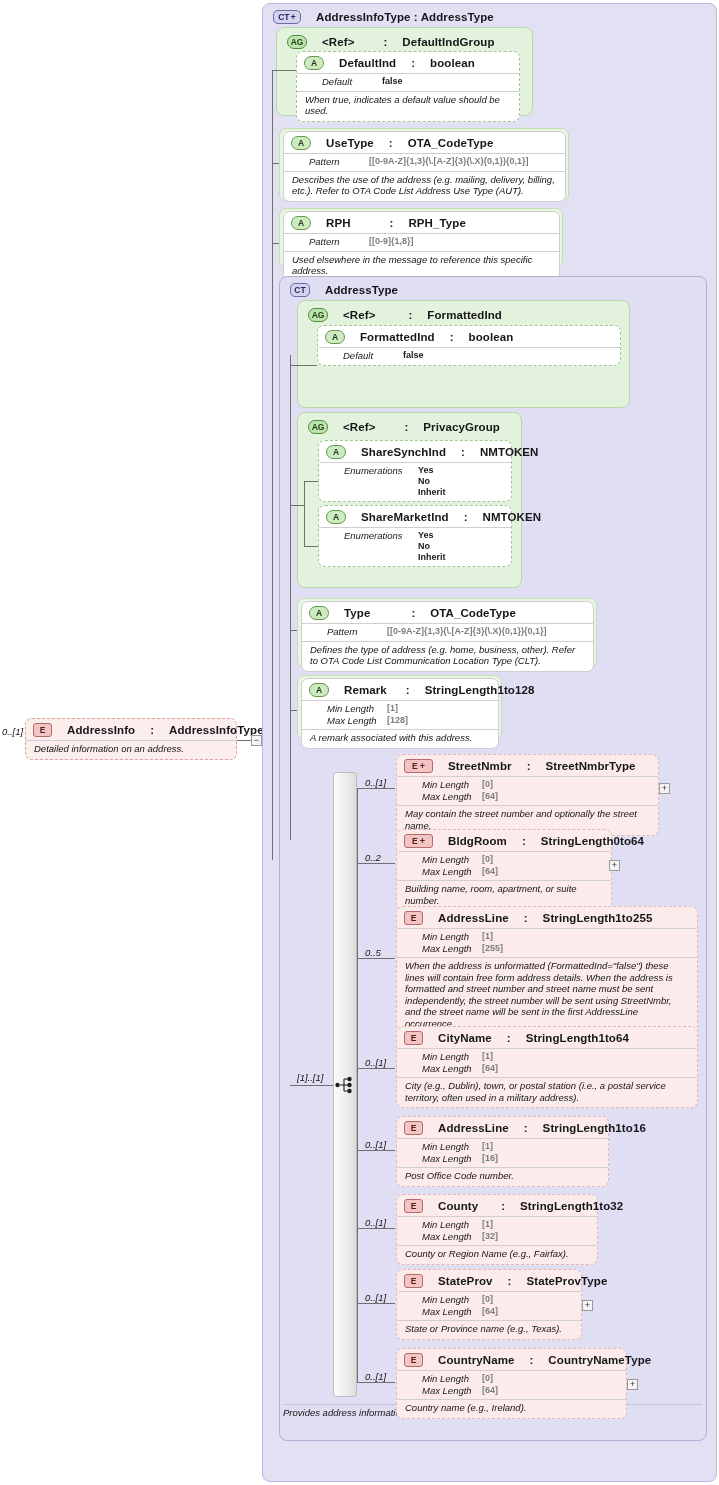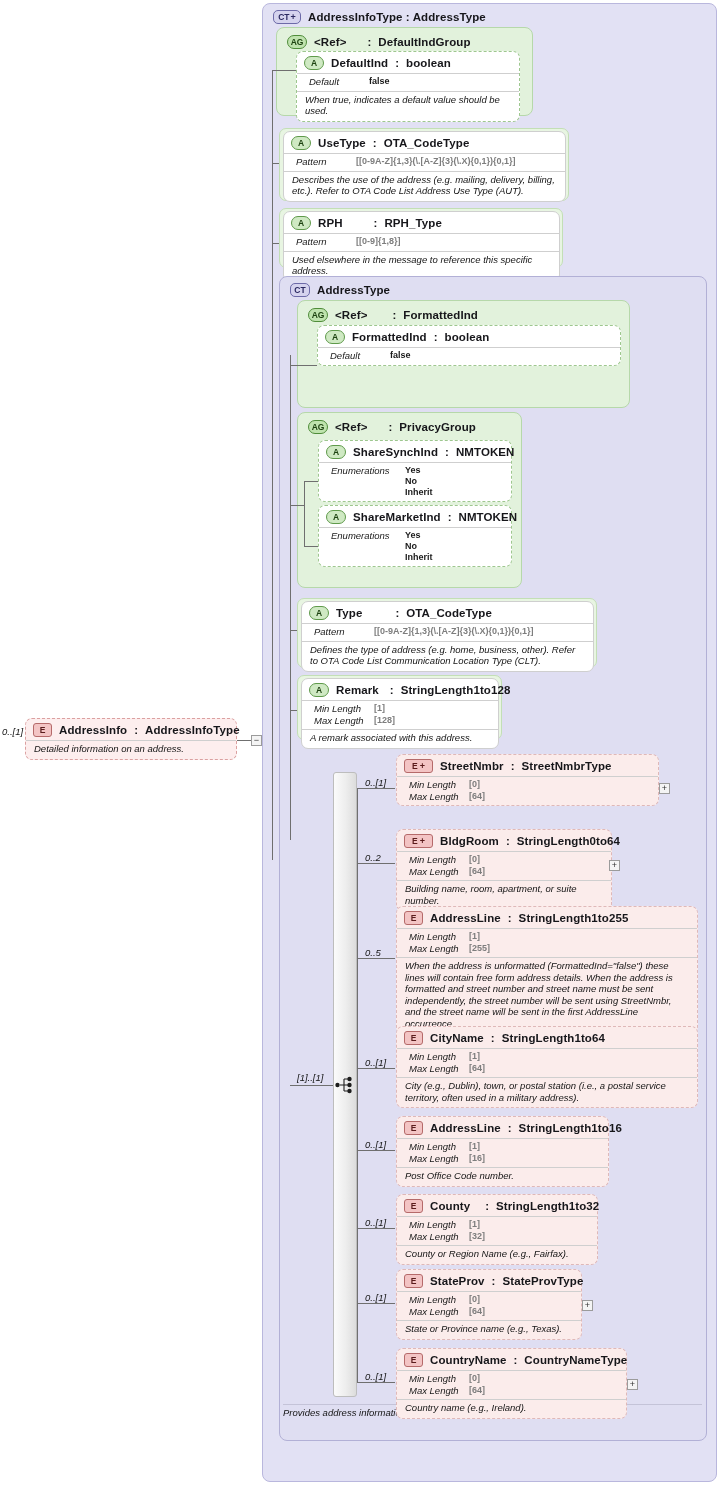--- a/index.html
+++ b/index.html
@@ -51,21 +51,21 @@
 
   
   .node-white {
     background: #ffffff;
   }
 
   
   .title-row {
     display: flex;
     align-items: center;
-    gap: 7px;
+    gap: 15px;
     padding: 4px 7px 3px 7px;
     white-space: nowrap;
   }
   .title-text {
     font-size: 11.5px;
     font-weight: bold;
     color: #16161a;
     letter-spacing: 0.1px;
   }
   .title-sep { font-size: 11.5px; font-weight: bold; color: #16161a; }
@@ -109,21 +109,21 @@
     background: #f3c4c4;
     border: 1px solid #b56a6a;
     color: #5a1c1c;
     border-radius: 3px;
   }
   .badge-e.wide { width: 29px; gap: 2px; }
   .plus-glyph { font-size: 9px; font-weight: bold; line-height: 1; }
 
   
   .facets {
-    padding: 2px 8px 3px 12px;
+    padding: 2px 8px 3px 25px;
     border-top: 1px solid #cfcfcf;
   }
   .facet-row {
     display: flex;
     font-size: 9.5px;
     line-height: 11.5px;
     white-space: nowrap;
   }
   .facet-key {
     font-style: italic;
@@ -448,20 +448,21 @@
     <div class="facets">
       <div class="facet-row">
         <span class="facet-key">Min Length</span>
         <span class="facet-val">[0]</span>
       </div>
       <div class="facet-row">
         <span class="facet-key">Max Length</span>
         <span class="facet-val">[64]</span>
       </div>
     </div>
+    <div class="doc">May contain the street number and optionally the street name.</div>
   </div>
   <div class="expander" style="left:659px; top:783px;">+</div>
 
   <div class="line h" style="left:357px; top:863px; width:38px;"></div>
   <div class="card" style="left:365px; top:852px;">0..2</div>
   <div class="box e-node" style="left:396px; top:829px; width:216px; background:#fbeceb; border-color:#dfb8b8; border-style:dashed;">
     <div class="title-row">
       <span class="badge badge-e wide">
         <span>E</span>
           <span class="plus-glyph">+</span>

